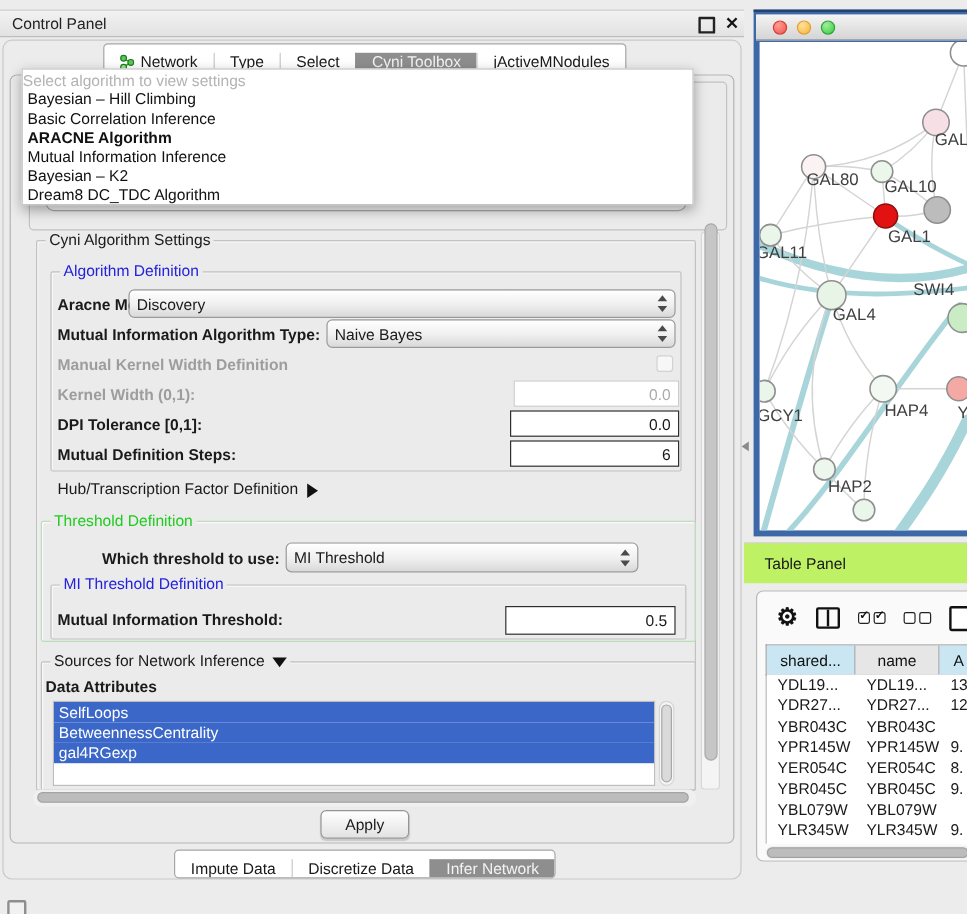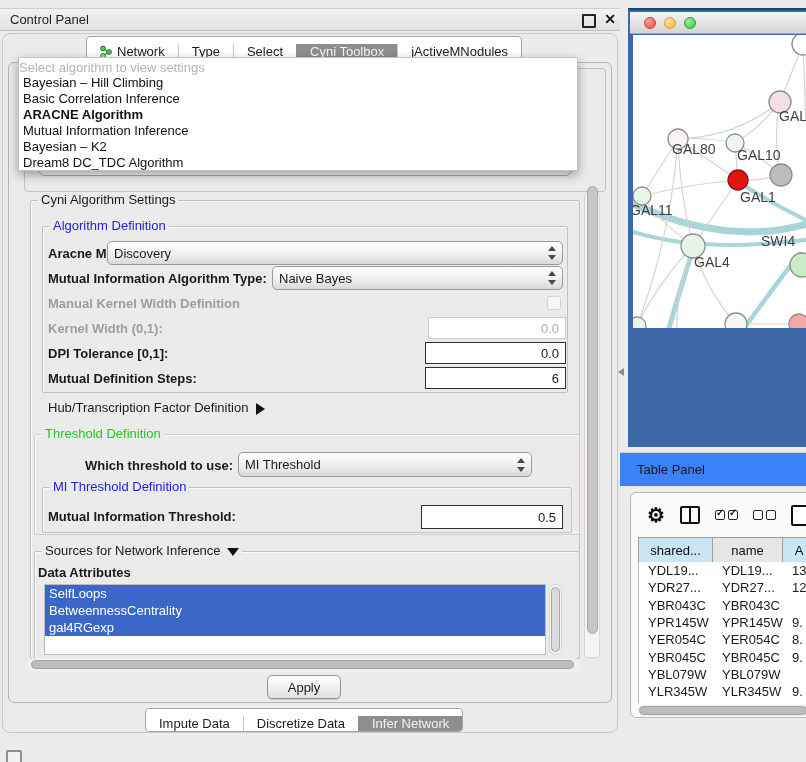--- a/index.html
+++ b/index.html
@@ -46,23 +46,23 @@
   .attr-item{height:17px;line-height:17px;padding-left:4px;background:#3b67c8;color:#fff;white-space:nowrap}
   .vtrack{background:#f4f4f4;border:1px solid #d7d7d7;border-radius:7px;box-sizing:border-box}
   .vthumb{background:#c6c6c6;border:1px solid #a8a8a8;border-radius:6px;box-sizing:border-box}
   .btn{border:1px solid #959595;border-radius:5px;background:linear-gradient(#ffffff,#e2e2e2);
     display:flex;align-items:center;justify-content:center;box-shadow:0 1px 1px rgba(0,0,0,.15)}
   
   .netwin{left:628px;top:8px;width:178px;height:439px;background:#3d68a8;border-top:2px solid #24426e;box-sizing:border-box;overflow:hidden}
   .net-titlebar{position:absolute;left:2px;top:2px;width:176px;height:22px;background:linear-gradient(#f4f4f4,#d4d4d4);
     border-bottom:1px solid #a8a8a8;display:flex;align-items:center;padding-left:14px;gap:8px;box-sizing:border-box}
   .light{width:12px;height:12px;border-radius:50%;box-sizing:border-box}
-  .net-canvas{position:absolute;left:5px;top:25px;width:173px;height:293px;background:#fff;overflow:hidden}
-  
-  .tp-bar{left:620px;top:452px;width:186px;height:34px;background:#3b82f6;border-top:1px solid #d2d2d2;display:flex;align-items:center;padding-left:17px;box-sizing:border-box}
+  .net-canvas{position:absolute;left:5px;top:25px;width:173px;height:407px;background:#fff;overflow:hidden}
+  
+  .tp-bar{left:620px;top:452px;width:186px;height:34px;background:#bef264;border-top:1px solid #d2d2d2;display:flex;align-items:center;padding-left:17px;box-sizing:border-box}
   .tp-panel{left:630px;top:492px;width:184px;height:226px;background:#fafafa;border:1px solid #b9b9b9;border-radius:6px;box-sizing:border-box;overflow:hidden}
   .icon-col{width:20px;height:18px;border:2px solid #111;border-radius:2px;box-sizing:border-box;position:relative}
   .icon-col::after{content:"";position:absolute;left:7px;top:0;width:2px;height:14px;background:#111}
   .mini-chk{width:10px;height:10px;border:1.5px solid #222;border-radius:2px;display:inline-block;position:relative;background:#fff;box-sizing:border-box}
   .mini-chk.checked::after{content:"✓";position:absolute;left:0px;top:-4px;font-size:10px;font-weight:bold;color:#111}
   .icon-page{width:17px;height:21px;border:2px solid #111;border-radius:2px;box-sizing:border-box;background:#fff}
   .thead-cell{height:24px;display:flex;align-items:center;justify-content:center;border-right:1px solid #9f9f9f;box-sizing:border-box;font-size:13px;color:#111}
   .trow{display:flex;height:17.3px;align-items:center;background:#fff}
   .tcell{padding-left:9px;white-space:nowrap;overflow:hidden;box-sizing:border-box;font-size:13px}
   .htrack{background:#f0f0f0;border-radius:6px}

